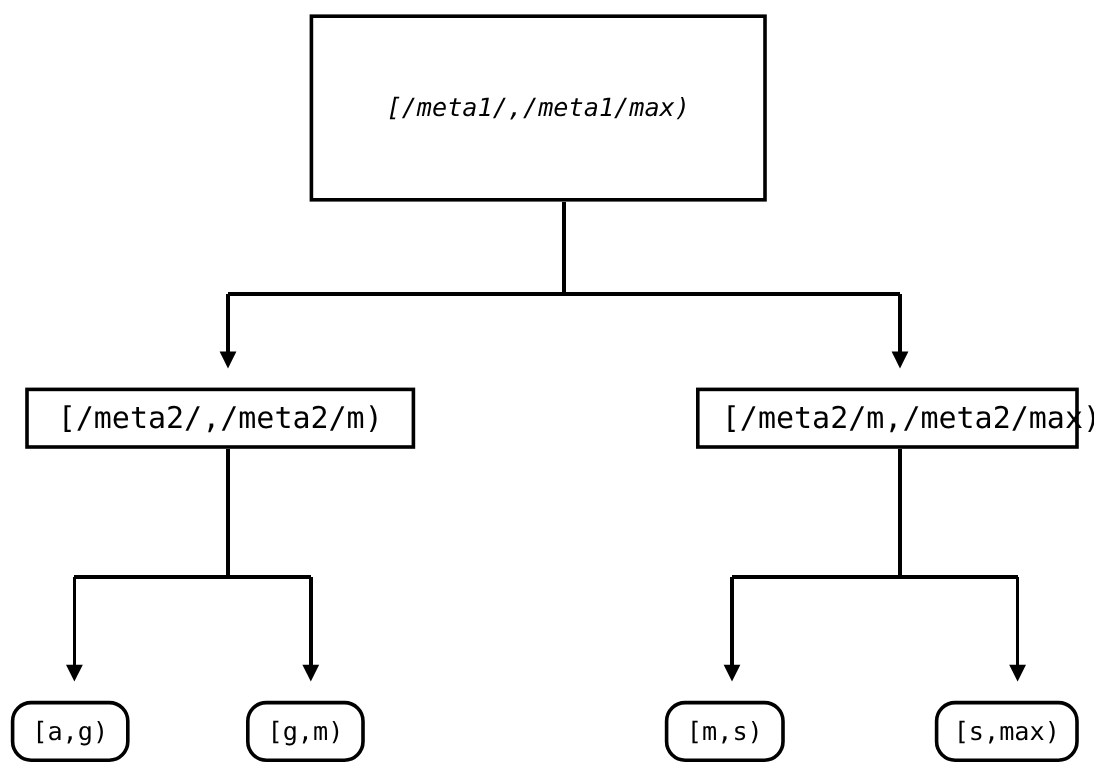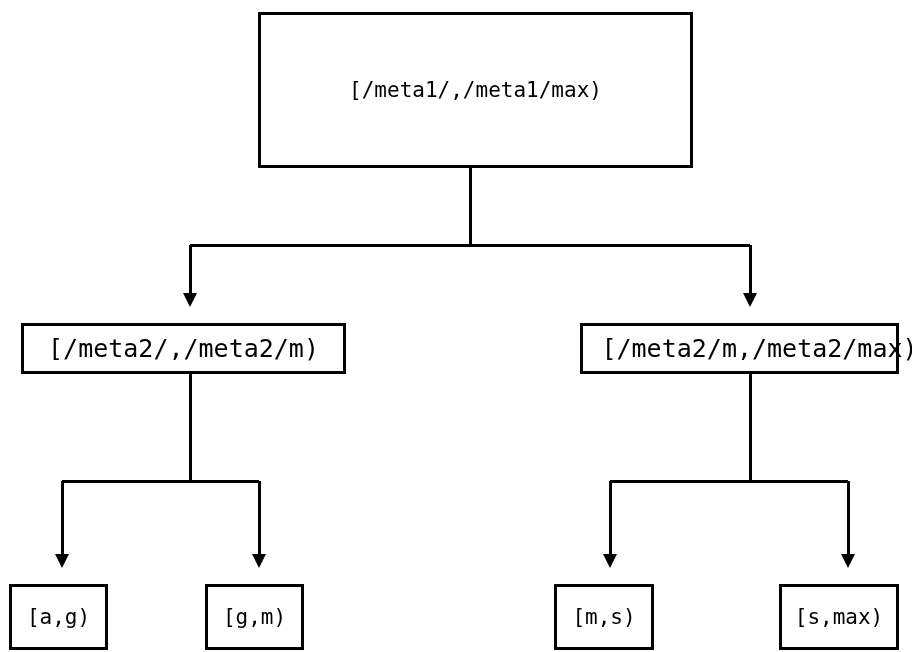--- a/index.html
+++ b/index.html
@@ -32,42 +32,44 @@
     justify-content: center;
     color: #000000;
     font-family: "DejaVu Sans Mono", "Liberation Mono", monospace;
     letter-spacing: 0px;
     white-space: pre;
     z-index: 2;
   }
   .node-root {
     left: 258px;
     top: 12px;
-    width: 435px;
+    width: 381px;
     height: 156px;
     font-size: 21px;
+    font-style: italic;
   }
   .node-mid {
     top: 323px;
     height: 51px;
     font-size: 25px;
   }
   .node-mid-left {
     left: 21px;
     width: 325px;
   }
   .node-mid-right {
     left: 580px;
     width: 319px;
     padding-left: 40px;
   }
   .node-leaf {
     top: 584px;
-    height: 66px;
+    height: 51px;
     font-size: 21px;
+    border-radius: 17px;
   }
   .leaf-a-g   { left: 9px;   width: 99px; }
   .leaf-g-m   { left: 205px; width: 99px; }
   .leaf-m-s   { left: 554px; width: 100px; }
   .leaf-s-max { left: 779px; width: 120px; }
 </style>
 </head>
 <body>
 
 <div id="diagram-canvas">

